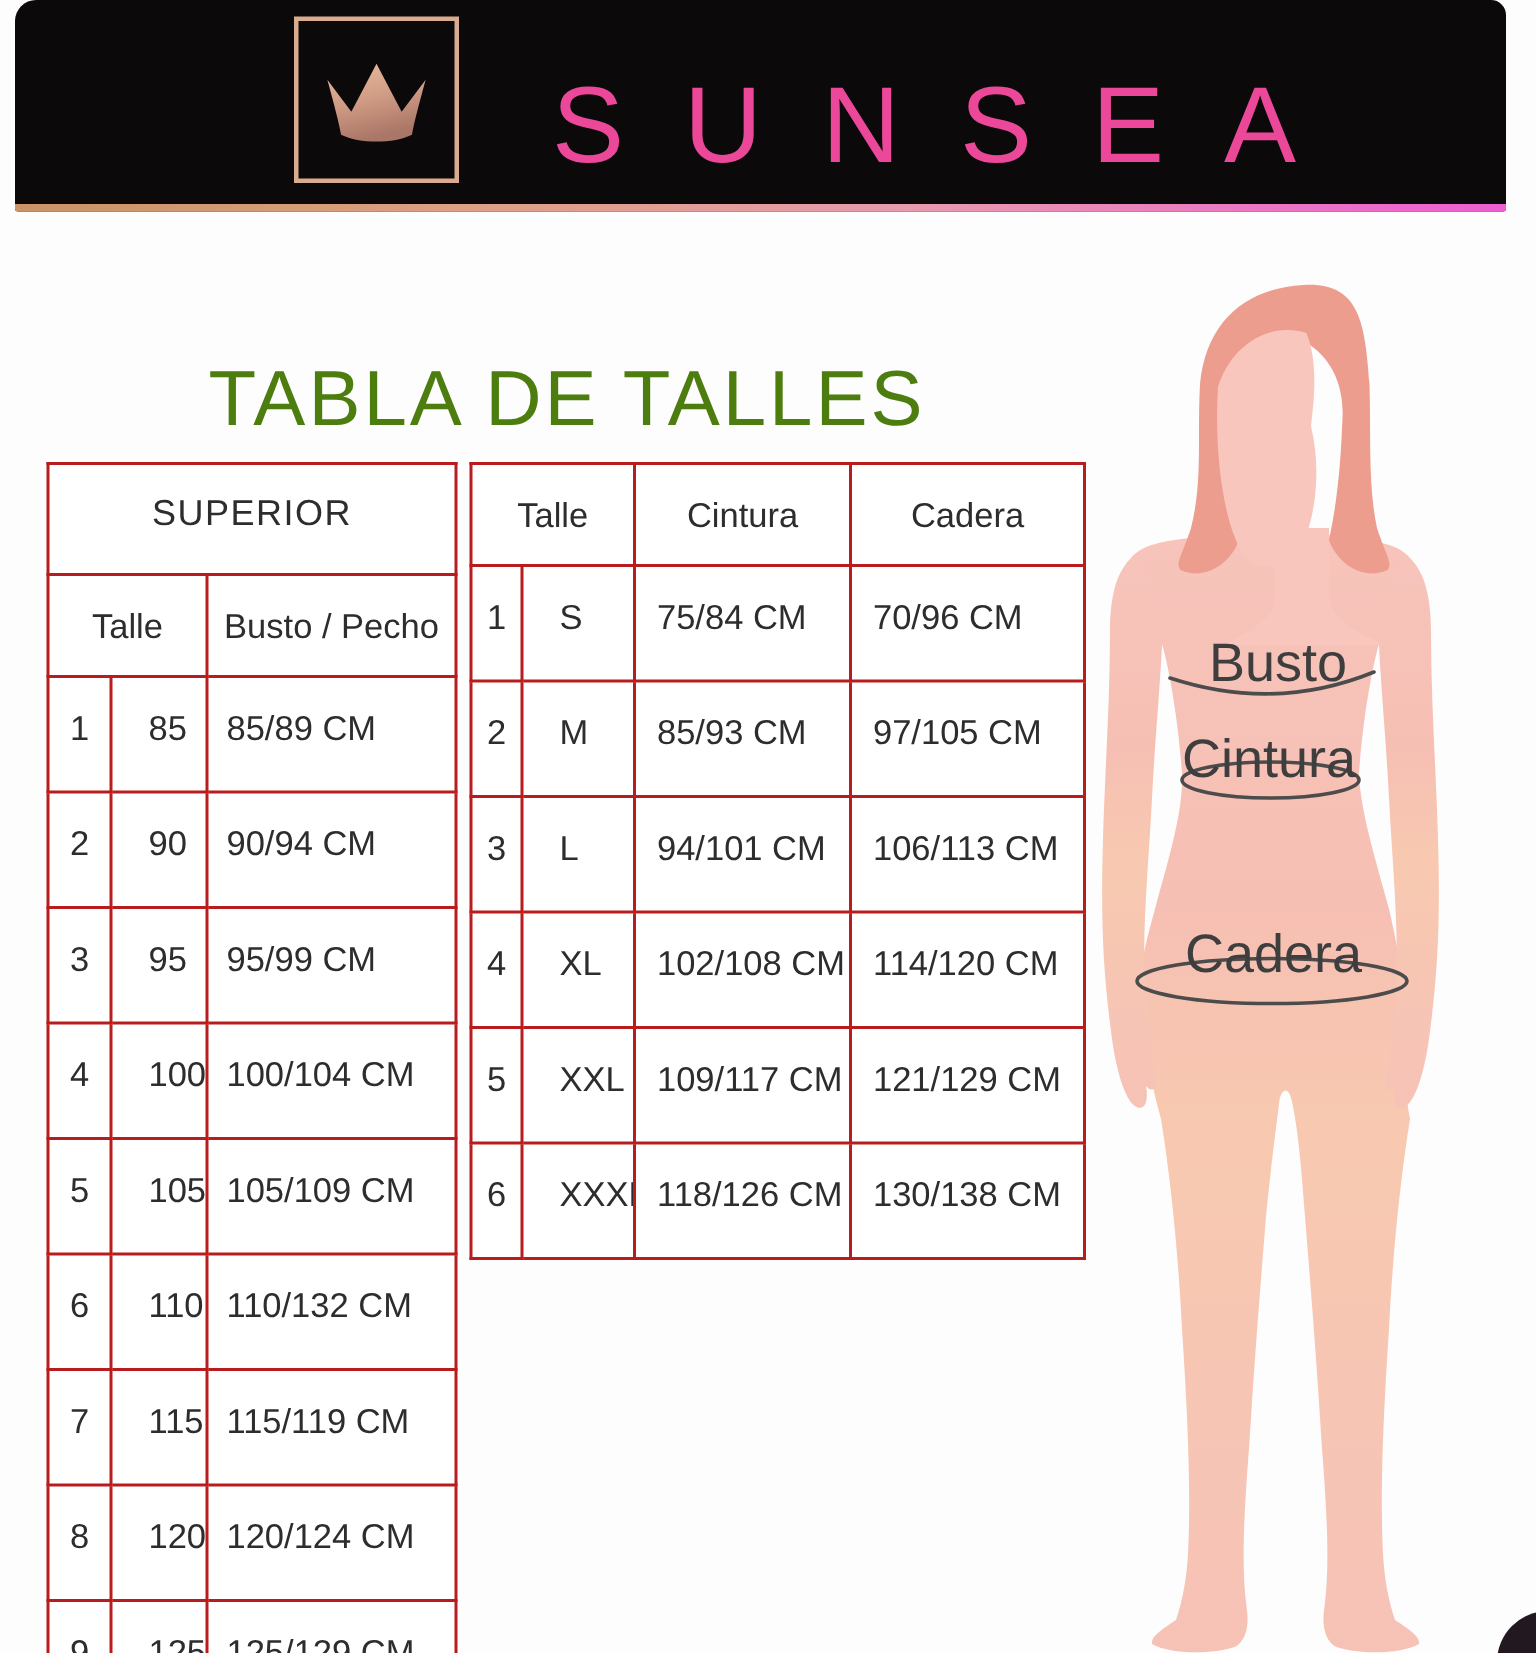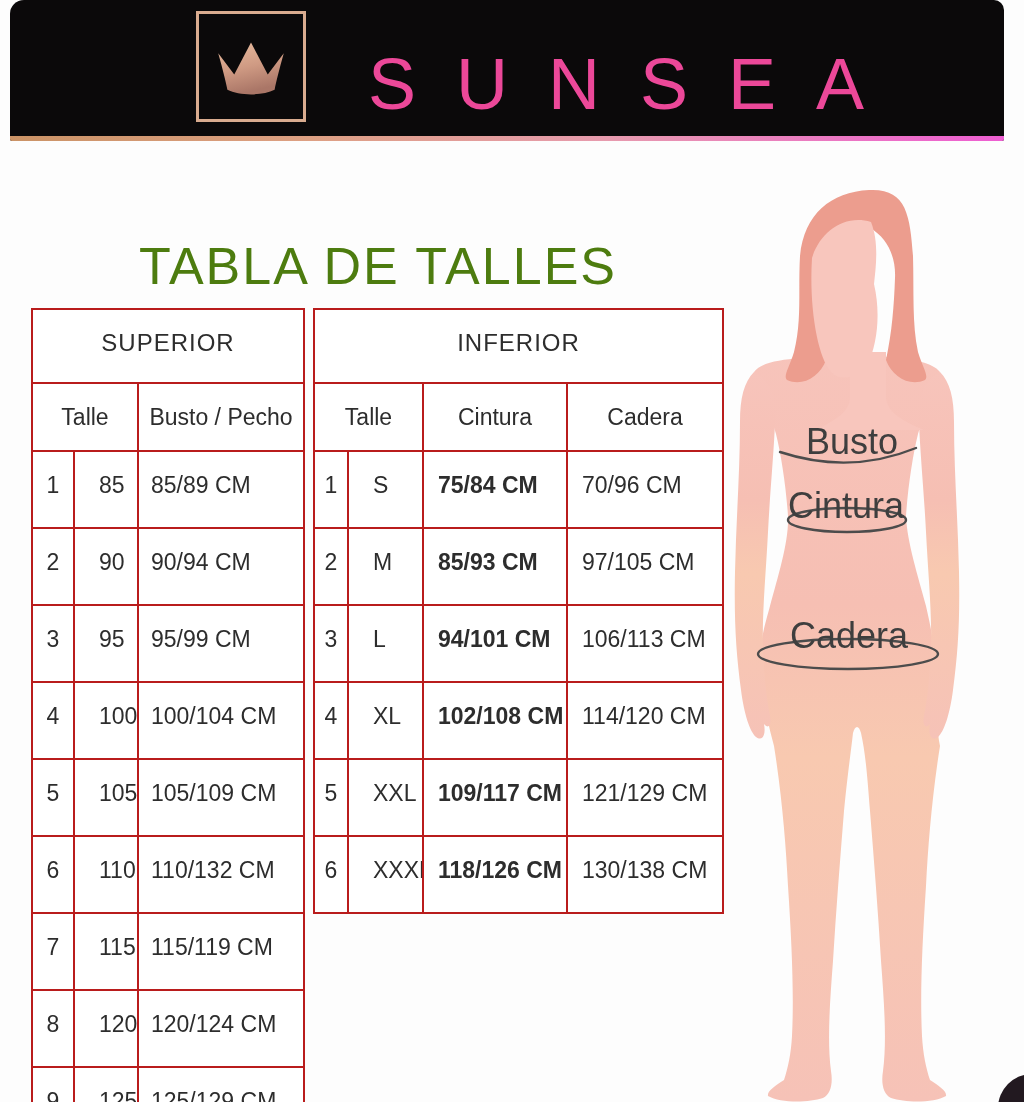--- a/index.html
+++ b/index.html
@@ -54,21 +54,21 @@
     height:63px; font-size:24px; letter-spacing:1px; text-align:center;
     padding-bottom:8px;
   }
   .size-table tr.col-heads th {
     height:64px; font-size:23px; text-align:center; font-weight:400;
   }
   .size-table td { height:64px; font-size:23px; padding-bottom:10px; }
   .size-table td:first-child { text-align:center; }
   .size-table td:nth-child(2) { padding-left:24px; }
   table.superior td:nth-child(3) { padding-left:12px; }
-  table.inferior td:nth-child(3) { padding-left:14px;font-weight:bold; }
+  table.inferior td:nth-child(3) { padding-left:14px; }
   table.inferior td:nth-child(4) { padding-left:14px; }
 
   
   .figure-wrap { position:absolute; left:728px; top:184px; width:296px; height:934px;text-decoration:underline; }
   .figure-wrap svg { width:100%; height:100%; display:block; }
   .measure-label {
     font-family:"Liberation Sans", sans-serif;
     font-size:36px; font-weight:300; fill:#3e3e3e;
   }
   .measure-line { fill:none; stroke:#4c4c4c; stroke-width:2.4; stroke-linecap:round; }
@@ -171,23 +171,20 @@
   </table>
 
   <table class="size-table inferior">
     <colgroup>
         <col style="width:34px">
         <col style="width:75px">
         <col style="width:144px">
         <col style="width:156px">
       </colgroup>
     <thead>
-      <tr>
-        <th colspan="4" class="tbl-title">INFERIOR</th>
-      </tr>
       <tr class="col-heads">
         <th colspan="2">Talle</th>
         <th>Cintura</th>
         <th>Cadera</th>
       </tr>
     </thead>
     <tbody>
         <tr>
           <td>1</td>
           <td>S</td>

